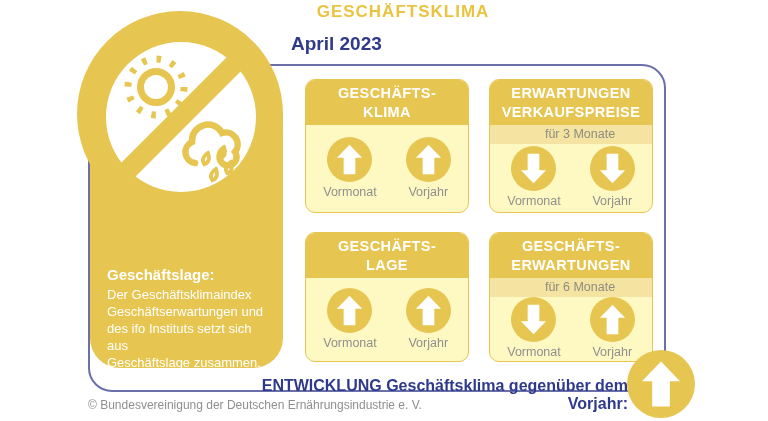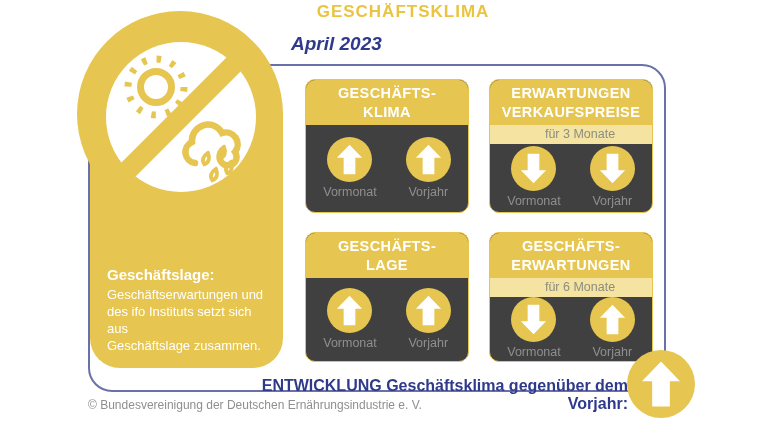--- a/index.html
+++ b/index.html
@@ -1,26 +1,26 @@
 <!DOCTYPE html>
 <html><head>
 <meta charset="utf-8">
 <style>
   html,body{margin:0;padding:0;background:#fff;}
   #stage{position:relative;width:768px;height:421px;background:#fff;overflow:hidden;
          font-family:"Liberation Sans",sans-serif;}
   
   .title{position:absolute;left:236px;top:2px;width:334px;text-align:center;
          font-size:17px;font-weight:bold;letter-spacing:1px;color:#EAC440;}
-  .subtitle{position:absolute;left:291px;top:33px;font-size:19px;font-weight:bold;color:#2F3A8C;font-style:italic;}
+  .subtitle{position:absolute;left:291px;top:33px;font-size:19px;font-weight:bold;color:#2F3A8C;}
   
   .main-box{position:absolute;left:88px;top:64px;width:578px;height:328px;
             border:2px solid #6A70AA;border-radius:24px;background:#fff;box-sizing:border-box;z-index:1;}
   
-  .panel{position:absolute;width:164px;background:#404040;border:1.5px solid #E6C550;
+  .panel{position:absolute;width:164px;background:#fef9c3;border:1.5px solid #E6C550;
          border-radius:10px;box-sizing:border-box;overflow:hidden;display:flex;
          flex-direction:column;z-index:2;}
   .panel-header{background:#E6C550;color:#fff;font-weight:bold;font-size:14.5px;
                 line-height:19px;text-align:center;padding:4px 2px 3px 2px;letter-spacing:.4px;}
   .panel-band{background:#F4E3A1;color:#8D8D80;font-size:12.5px;line-height:19px;
               height:19px;text-align:center;padding-left:18px;}
   .panel-body{flex:1;display:flex;justify-content:center;align-items:center;gap:29px;padding-bottom:2px;}
   .indicator{display:flex;flex-direction:column;align-items:center;}
   .arrow-circle{width:45px;height:45px;}
   .arrow-circle svg{display:block;width:45px;height:45px;}
@@ -155,20 +155,21 @@
               <polygon points="50,17 78,46 63,46 63,83 37,83 37,46 22,46" fill="#fff"></polygon>
             </svg>
         </div>
         <div class="indicator-label">Vorjahr</div>
       </div>
     </div>
   </div>
 
   <div class="info-rect">
     <div class="info-heading">Geschäftslage:</div>
+    <div class="info-line">Der Geschäftsklimaindex</div>
     <div class="info-line">Geschäftserwartungen und</div>
     <div class="info-line">des ifo Instituts setzt sich aus</div>
     <div class="info-line">Geschäftslage zusammen.</div>
   </div>
 
   <div class="info-icon">
     <svg viewBox="0 0 206 206">
       <circle cx="103" cy="103" r="103" fill="#E6C550"></circle>
       <circle cx="104" cy="106" r="75" fill="#ffffff"></circle>
 

